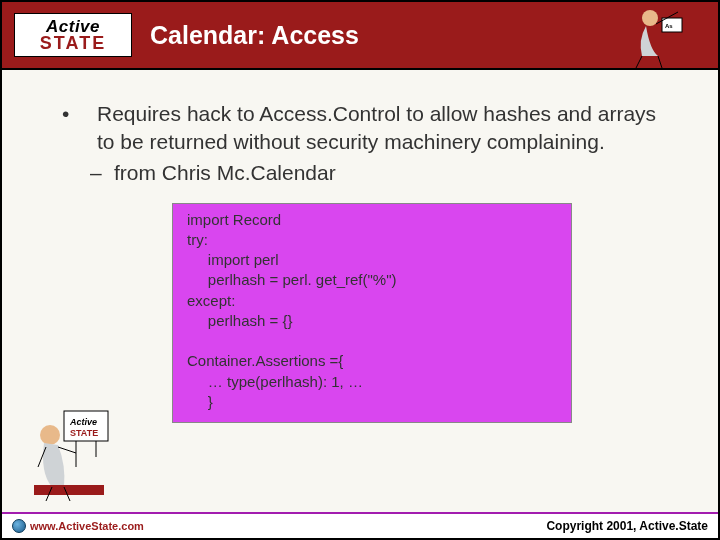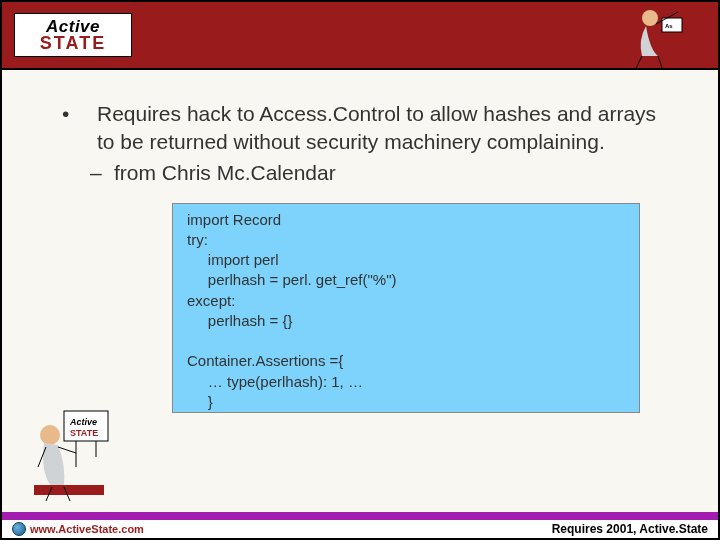--- a/index.html
+++ b/index.html
@@ -61,38 +61,38 @@
   .bullet .txt { flex: 1; margin-left: 7px; }
   .subbullet {
     display: flex;
     font-size: 21px;
     margin-left: 28px;
     margin-top: 4px;
   }
   .subbullet .dash { width: 24px; flex-shrink:0; }
   .codebox {
     margin: 18px 0 0 110px;
-    width: 468px;
+    width: 400px;
     border: 1px solid #888;
-    background: #7dd3fc;
-    padding: 6px 14px 0 14px;
+    background: #d946ef;
+    padding: 6px 14px 10px 14px;
     font-family: Verdana, sans-serif;
     font-size: 15px;
     line-height: 1.35;
     color: #333;
     white-space: pre;
   }
   .mascot-bottom {
     position: absolute;
     left: 22px; bottom: 36px;
     width: 90px; height: 95px;
   }
   .footer {
     height: 26px;
-    border-top: 8px solid #a21caf;
+    border-top: 2px solid #a21caf;
     background: #fff;
     display: flex;
     align-items: center;
     justify-content: space-between;
     padding: 0 10px;
     font-size: 11px;
   }
   .footer .url { color: #9a1b1b; font-weight: bold; display:flex; align-items:center; gap:4px; }
   .footer .globe {
     width: 14px; height: 14px; border-radius: 50%;
@@ -109,20 +109,21 @@
 </head>
 <body>
 
 <div class="slide">
 
   <div class="header">
     <div class="logo">
       <div class="l1">Active</div>
       <div class="l2">STATE</div>
     </div>
+    <div class="title">Calendar: Access</div>
     <svg class="mascot-top figure" viewBox="0 0 70 70">
       <rect x="34" y="18" width="20" height="14" class="sign"></rect>
       <text x="37" y="28" font-size="6" font-family="Arial" font-weight="bold">As</text>
       <circle cx="22" cy="18" r="8" class="head"></circle>
       <path d="M18 26 Q22 50 30 56 L14 56 Q10 40 18 26 Z" class="body"></path>
       <path d="M28 24 L50 12" class="line"></path>
       <path d="M14 56 L8 68 M30 56 L34 68" class="line"></path>
       <rect x="40" y="40" width="30" height="30" fill="#9a1b1b" opacity="0"></rect>
     </svg>
   </div>
@@ -159,16 +160,16 @@
     <rect x="10" y="78" width="70" height="10" fill="#9a1b1b"></rect>
     <path d="M34 40 L52 46 M22 40 L14 60" class="line"></path>
     <path d="M28 80 L22 94 M40 80 L46 94" class="line"></path>
   </svg>
 
   <div class="footer">
     <div class="url">
       <span class="globe"></span>
       <span>www.ActiveState.com</span>
     </div>
-    <div class="copy">Requires 2001, Active.State</div>
+    <div class="copy">Copyright 2001, Active.State</div>
   </div>
 
 </div>
 
 </body></html>

